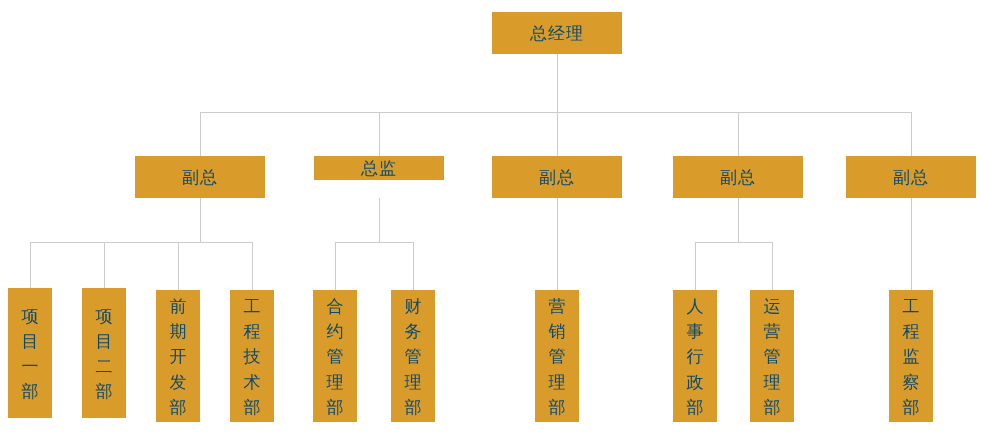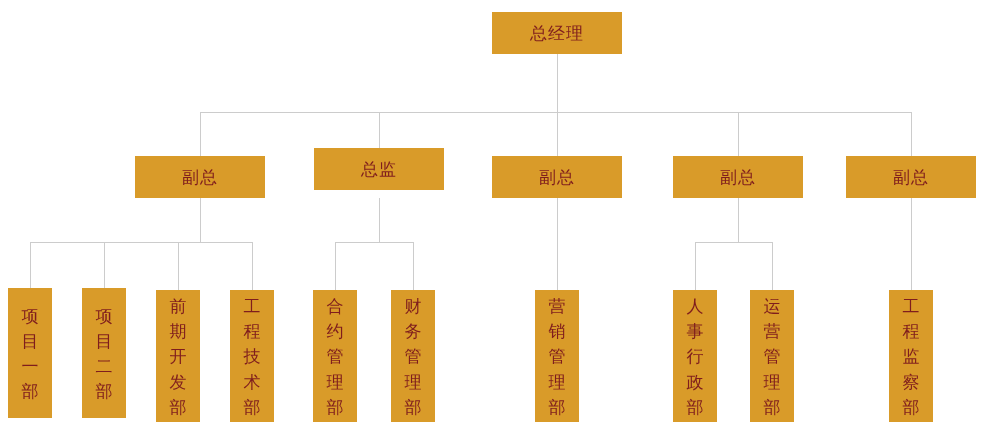--- a/index.html
+++ b/index.html
@@ -14,21 +14,21 @@
     overflow: hidden;
   }
   #org-chart {
     position: relative;
     width: 983px;
     height: 436px;
   }
   .node {
     position: absolute;
     background: #d99b29;
-    color: #7f1d1d;
+    color: #0c4a6e;
     box-sizing: border-box;
     display: flex;
     align-items: center;
     justify-content: center;
   }
   .node-h {
     font-size: 17px;
     letter-spacing: 1px;
   }
   .node-v {
@@ -67,21 +67,21 @@
 
   <div class="conn conn-v" style="left:200px; top:112px; height:44px;"></div>
   <div class="conn conn-v" style="left:379px; top:112px; height:44px;"></div>
   <div class="conn conn-v" style="left:557px; top:112px; height:44px;"></div>
   <div class="conn conn-v" style="left:738px; top:112px; height:44px;"></div>
   <div class="conn conn-v" style="left:911px; top:112px; height:44px;"></div>
 
   <div class="node node-h" style="left:135px; top:156px; width:130px; height:42px;">
     <span>副总</span>
   </div>
-  <div class="node node-h" style="left:314px; top:148px; width:130px; height:42px;">
+  <div class="node node-h" style="left:314px; top:156px; width:130px; height:24px;">
     <span>总监</span>
   </div>
   <div class="node node-h" style="left:492px; top:156px; width:130px; height:42px;">
     <span>副总</span>
   </div>
   <div class="node node-h" style="left:673px; top:156px; width:130px; height:42px;">
     <span>副总</span>
   </div>
   <div class="node node-h" style="left:846px; top:156px; width:130px; height:42px;">
     <span>副总</span>

